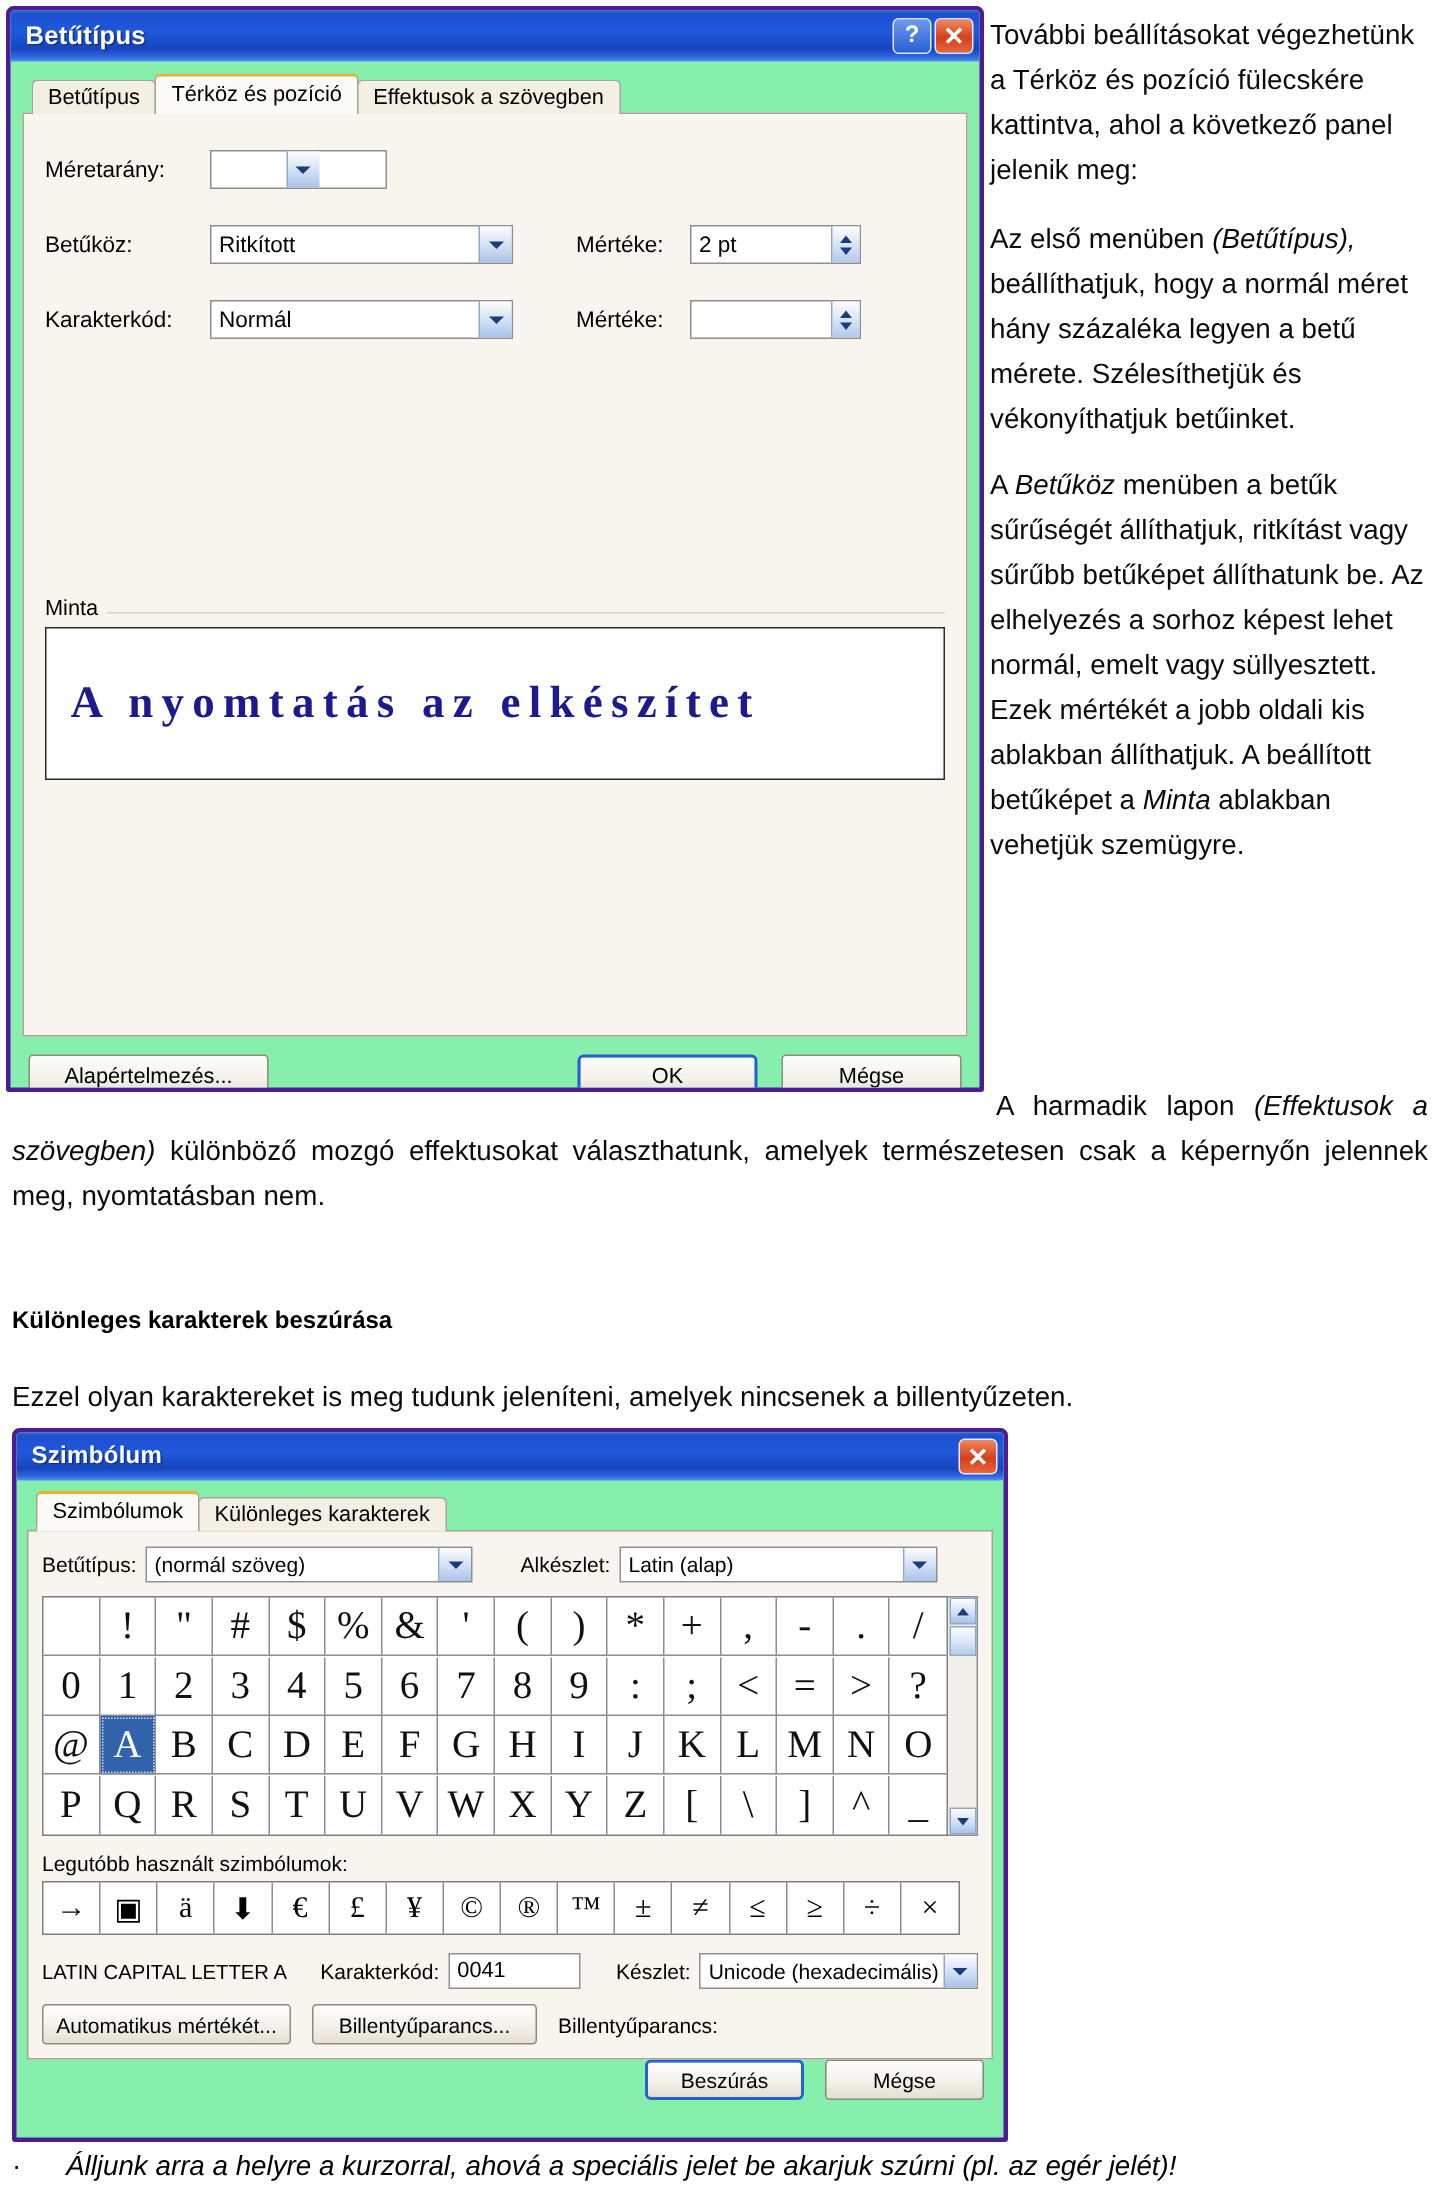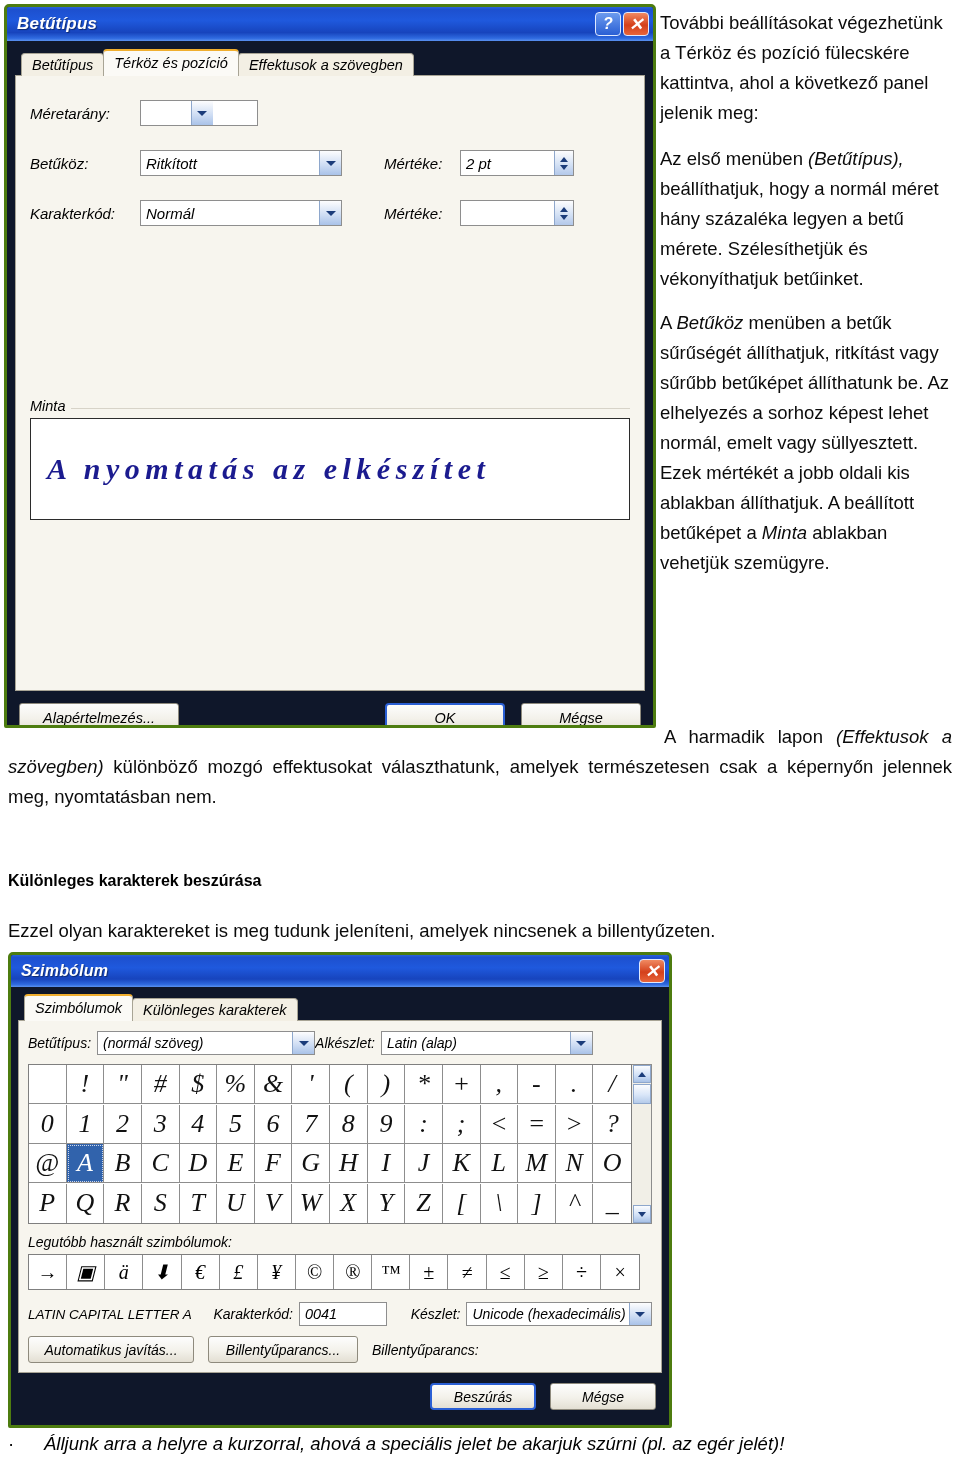--- a/index.html
+++ b/index.html
@@ -12,26 +12,25 @@
     height: 1466px;
     position: relative;
     font-family: "Liberation Sans", sans-serif;
     color: #000;
     overflow: hidden;
   }
 
   
   .xp-dialog {
     position: absolute;
-    background: #0f172a;
-    border: 3px solid #4d7c0f;
+    background: #86efac;
+    border: 3px solid #4c1d95;
     border-radius: 5px 5px 2px 2px;
     box-sizing: border-box;
     overflow: hidden;
-    font-style: italic;
   }
   .xp-titlebar {
     height: 34px;
     background: linear-gradient(180deg,#2a62d8 0%, #1d50cf 8%, #1f59dd 40%, #1744bd 75%, #2f6ae0 92%, #5b92ef 100%);
     display: flex;
     align-items: center;
     padding: 0 4px 0 10px;
     box-sizing: border-box;
   }
   .xp-title {
@@ -440,21 +439,21 @@
     </div>
 
     <div class="tabpanel" style="padding:10px 9px 9px 9px;">
 
       <div style="display:flex; align-items:center;">
         <span class="fld-label" style="font-size:14px;">Betűtípus:</span>
         <div class="combo" style="width:218px; height:24px; margin-left:6px; font-size:14px;">
           <span class="val">(normál szöveg)</span>
           <span class="combo-arrow"></span>
         </div>
-        <span class="fld-label" style="font-size:14px; ">Alkészlet:</span>
+        <span class="fld-label" style="font-size:14px; margin-left:32px;">Alkészlet:</span>
         <div class="combo" style="width:212px; height:24px; margin-left:6px; font-size:14px;">
           <span class="val">Latin (alap)</span>
           <span class="combo-arrow"></span>
         </div>
       </div>
 
       <div style="display:flex; margin-top:9px;">
         <div class="symgrid" style="flex:1;" id="symgrid">
             <div class="symcell"> </div>
             <div class="symcell">!</div>
@@ -562,31 +561,31 @@
         </div>
         <span class="fld-label" style="font-size:14px; margin-left:24px;">Készlet:</span>
         <div class="combo" style="width:186px; height:24px; margin-left:6px; font-size:14px;">
           <span class="val">Unicode (hexadecimális)</span>
           <span class="combo-arrow"></span>
         </div>
       </div>
 
       <div style="display:flex; align-items:center; margin-top:10px;">
         <div class="btn" style="width:166px; height:27px; font-size:14px;">
-          <span>Automatikus javítás...</span>
+          <span>Automatikus mértékét...</span>
         </div>
         <div class="btn" style="width:150px; height:27px; font-size:14px; margin-left:14px;">
           <span>Billentyűparancs...</span>
         </div>
         <span class="fld-label" style="font-size:14px; margin-left:14px;">Billentyűparancs:</span>
       </div>
 
     </div>
 
-    <div style="display:flex; align-items:center; justify-content:flex-end; margin-top:10px; padding-right:6px;">
+    <div style="display:flex; align-items:center; justify-content:flex-end; margin-top:0; padding-right:6px;">
       <div class="btn default" style="width:106px; height:27px; font-size:14px; margin-right:14px;">
         <span>Beszúrás</span>
       </div>
       <div class="btn" style="width:106px; height:27px; font-size:14px;">
         <span>Mégse</span>
       </div>
     </div>
 
   </div>
 </div>

